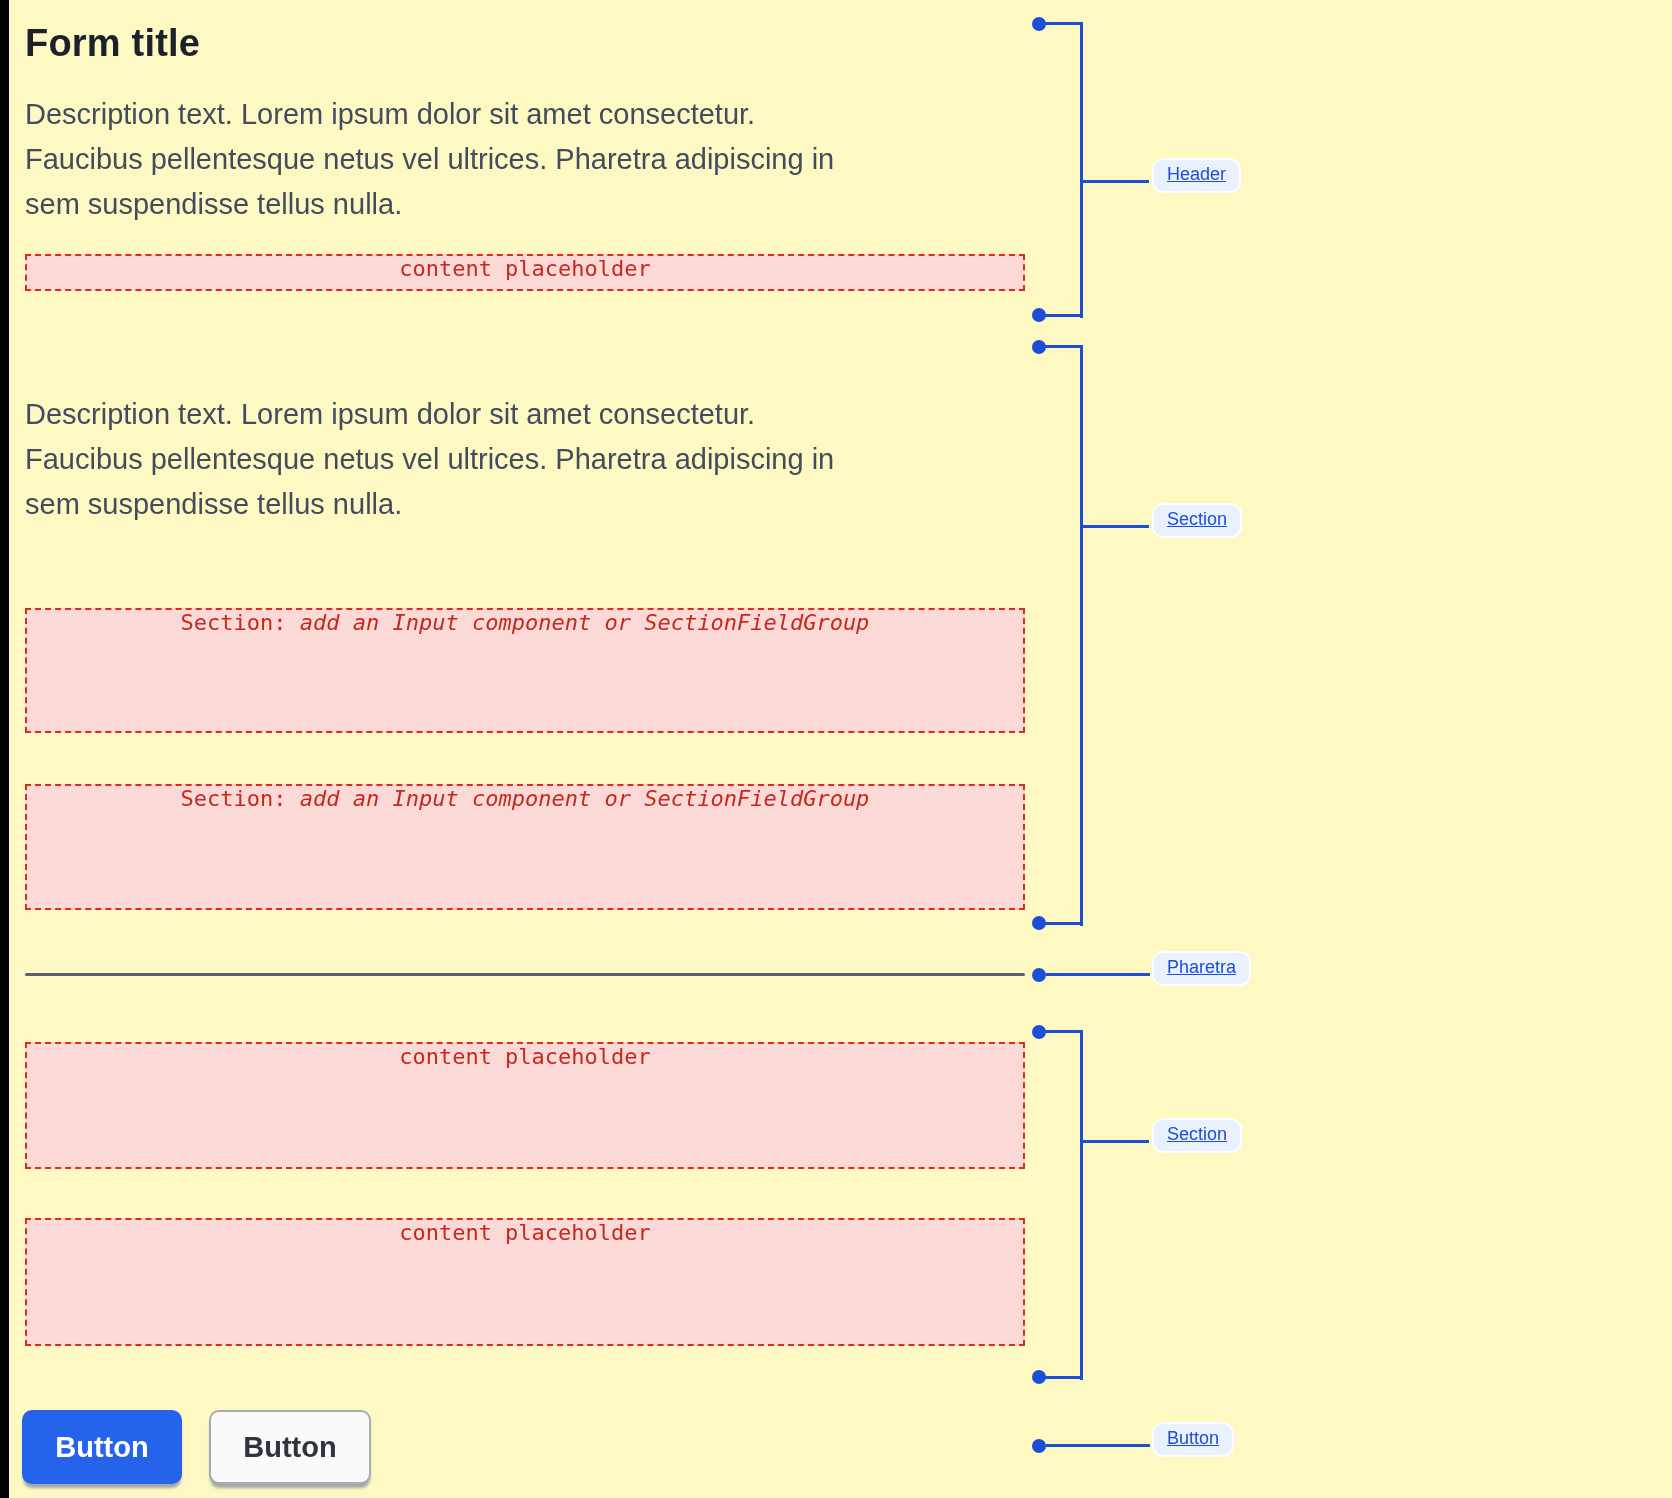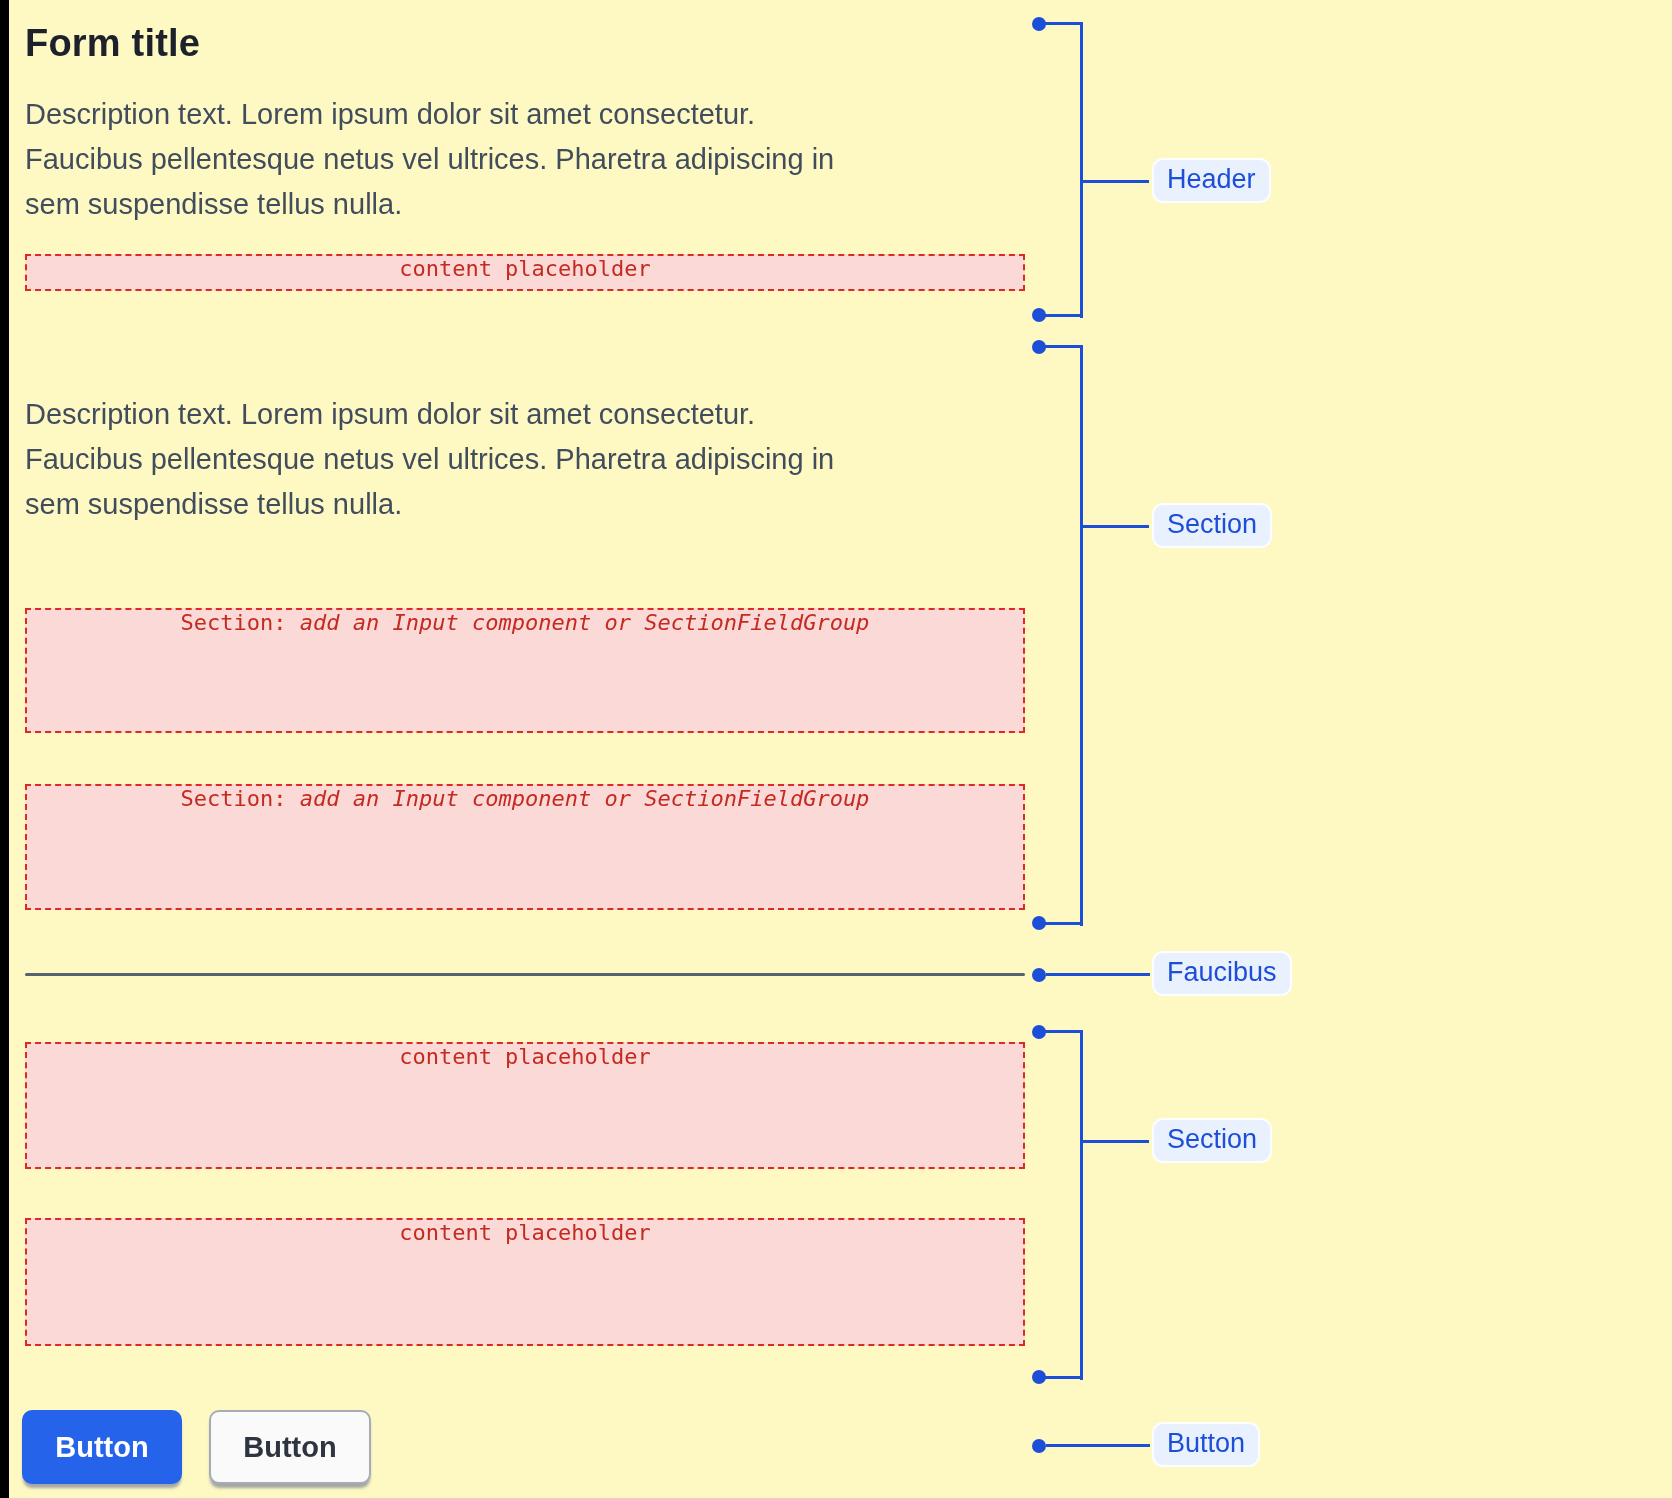--- a/index.html
+++ b/index.html
@@ -75,22 +75,23 @@
   .hl,.vl{position:absolute;background:#1d4ed8;}
   .hl{height:3px;}
   .vl{width:3px;}
   .tag{
     position:absolute;
     box-sizing:border-box;
     padding:4px 13px 6px;
     background:#e9f0fe;
     border:2px solid rgba(255,255,255,.9);
     border-radius:11px;
-    color:#1d4ed8;font-size:27px;font-weight:500;
+    color:#1d4ed8;font-size:18px;font-weight:500;
     white-space:nowrap;
+    text-decoration:underline;
   }
 </style>
 </head>
 <body>
 
 <div id="stage">
 
   <div class="form-title">Form title</div>
   <div class="desc desc-1">Description text. Lorem ipsum dolor sit amet consectetur.
 Faucibus pellentesque netus vel ultrices. Pharetra adipiscing in
@@ -133,21 +134,21 @@
   <div class="dot" style="left:1023px;top:340px"></div>
   <div class="hl" style="left:1030px;top:345px;width:44px"></div>
   <div class="vl" style="left:1071px;top:345px;height:581px"></div>
   <div class="hl" style="left:1030px;top:922px;width:44px"></div>
   <div class="dot" style="left:1023px;top:916px"></div>
   <div class="hl" style="left:1074px;top:525px;width:66px"></div>
   <div class="tag" style="left:1143px;top:503px">Section</div>
 
   <div class="dot" style="left:1023px;top:968px"></div>
   <div class="hl" style="left:1037px;top:973px;width:104px"></div>
-  <div class="tag" style="left:1143px;top:951px">Faucibus</div>
+  <div class="tag" style="left:1143px;top:951px">Pharetra</div>
 
   <div class="dot" style="left:1023px;top:1025px"></div>
   <div class="hl" style="left:1030px;top:1030px;width:44px"></div>
   <div class="vl" style="left:1071px;top:1030px;height:350px"></div>
   <div class="hl" style="left:1030px;top:1376px;width:44px"></div>
   <div class="dot" style="left:1023px;top:1370px"></div>
   <div class="hl" style="left:1074px;top:1140px;width:66px"></div>
   <div class="tag" style="left:1143px;top:1118px">Section</div>
 
   <div class="dot" style="left:1023px;top:1439px"></div>

